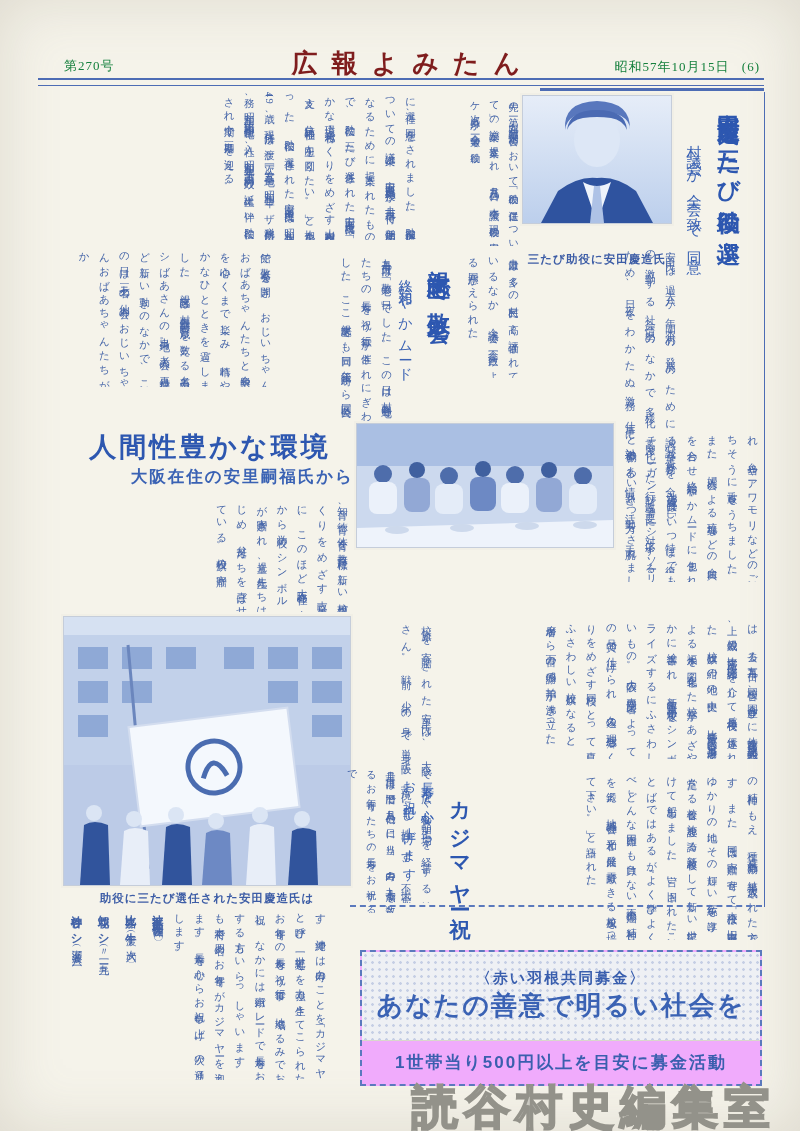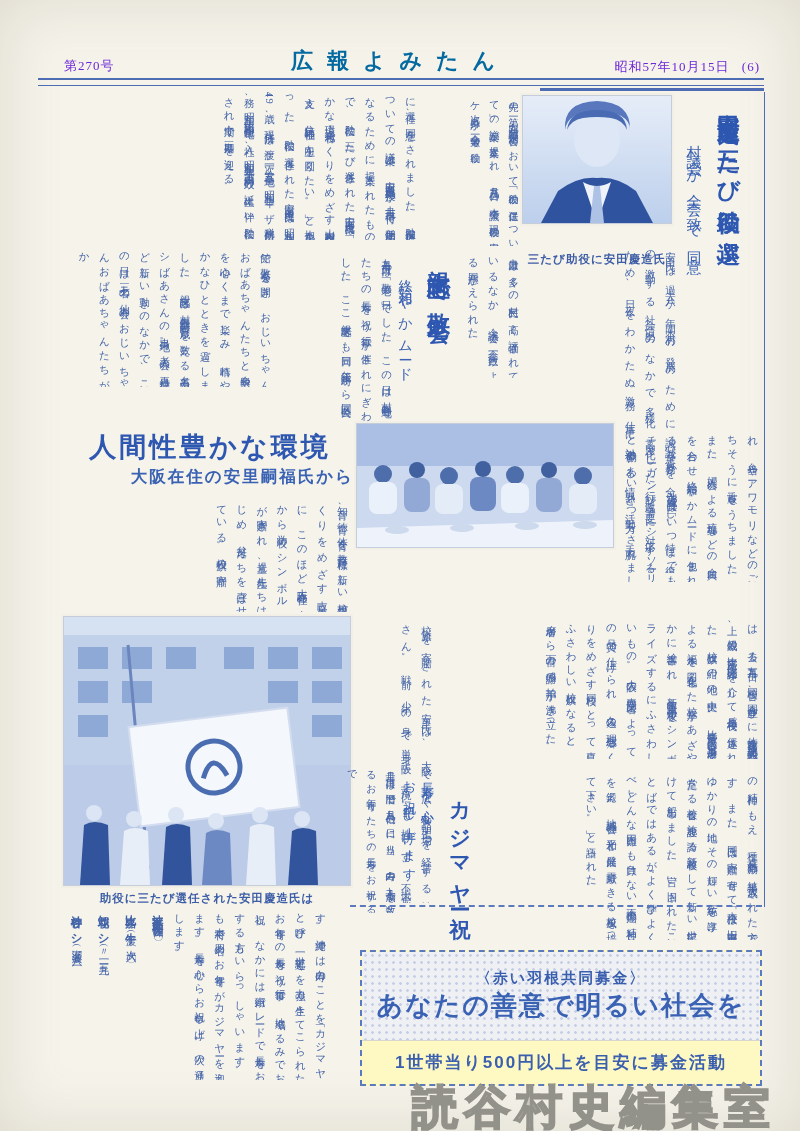--- a/index.html
+++ b/index.html
@@ -19,27 +19,27 @@
   .hl{font-family:"Liberation Sans",sans-serif;font-weight:bold;color:#2d57b0;}
   .subhl{font-family:"Liberation Sans",sans-serif;color:#3a62b4;font-weight:bold;}
   .caption{
     font-family:"Liberation Sans",sans-serif;font-size:11.5px;color:#3d5da6;
     text-align:center;letter-spacing:1px;font-weight:bold;
   }
   .rule{background:#4d6cb4;}
   .dashed-rule{border-top:2px dashed #5b79bd;height:0;}
   .photo{box-shadow:0 0 0 1px #c5cdda, 0 0 0 3px #f1efe6;background:#cfdcf0;}
   .photo svg{display:block;}
-  .header-side{font-size:13px;color:#6d28d9;letter-spacing:1px;font-family:"Liberation Serif",serif;}
+  .header-side{font-size:13px;color:#15803d;letter-spacing:1px;font-family:"Liberation Serif",serif;}
   .masthead{
-    font-size:22px;letter-spacing:14px;color:#0369a1;font-weight:bold;
-    font-family:"Liberation Serif",serif;text-align:center;white-space:nowrap;
+    font-size:26px;letter-spacing:14px;color:#7f1d1d;font-weight:bold;
+    font-family:"Liberation Serif",serif;text-align:right;white-space:nowrap;
   }
   .fundbox{
-    box-sizing:border-box;border:2px dashed #5b79bd;background:#fef9c3;
+    box-sizing:border-box;border:2px dashed #5b79bd;background:#f0abfc;
     display:flex;flex-direction:column;
   }
   .fund-band{
     flex:0 0 88px;display:flex;flex-direction:column;align-items:center;justify-content:center;
     background-color:#eef0f4;
     background-image:radial-gradient(circle,rgba(90,118,186,.28) 1px,transparent 1.6px);
     background-size:7px 7px;border-bottom:1px solid #d9d7cc;
   }
   .fund-tag{font-size:15px;font-weight:bold;color:#3a5fae;letter-spacing:2px;font-family:"Liberation Sans",sans-serif;}
   .fund-slogan{font-size:26px;font-weight:bold;color:#3a62b4;letter-spacing:2px;font-family:Liberation Sans, sans-serif;white-space:nowrap;}

